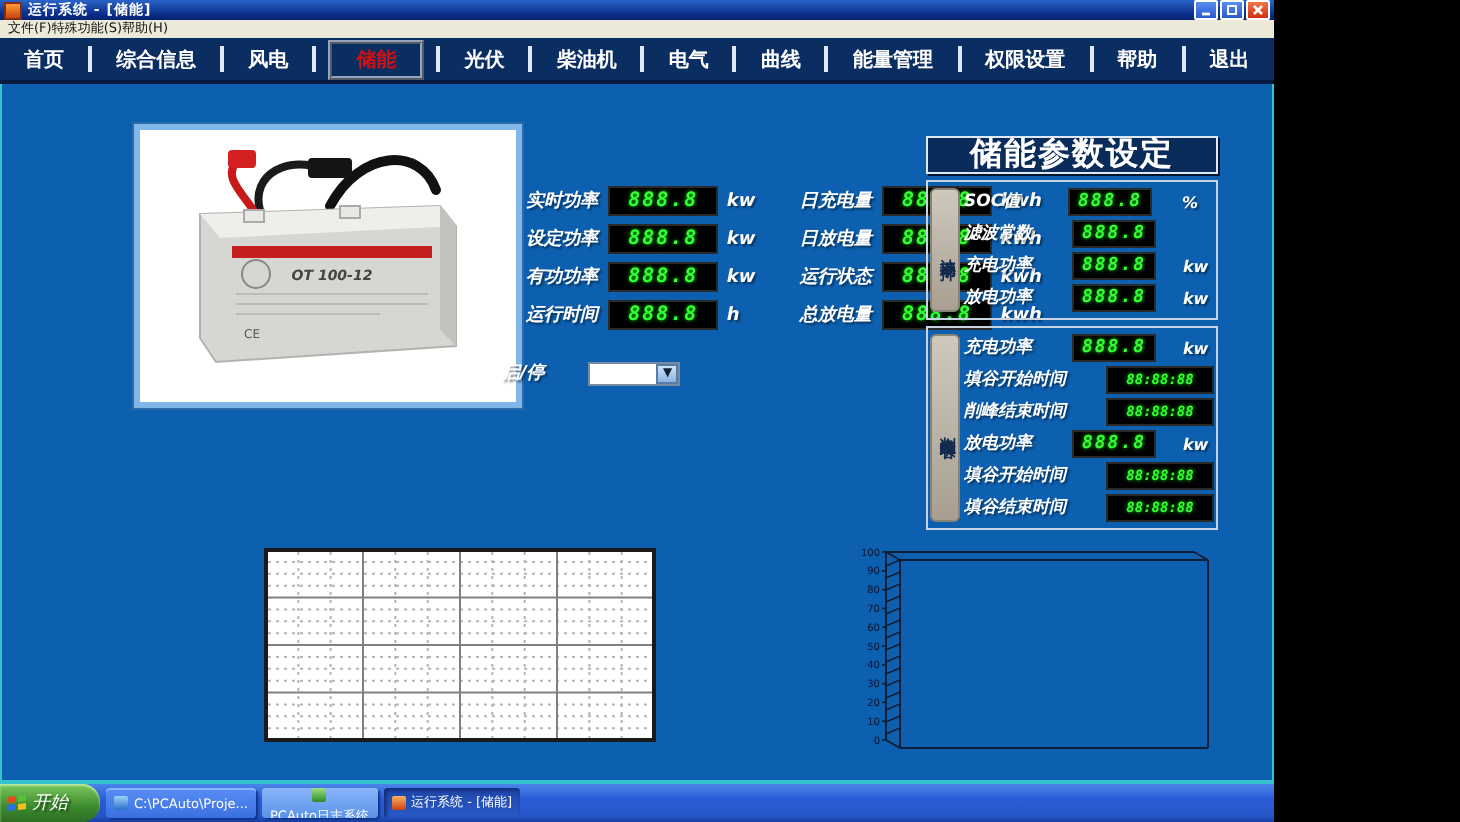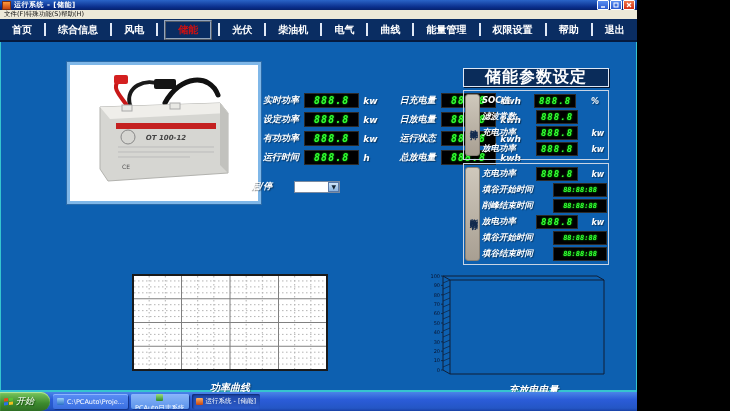--- a/index.html
+++ b/index.html
@@ -346,21 +346,20 @@
           <line x1="65.66666666666667" y1="2" x2="65.66666666666667" y2="95" stroke="#b4b4b4" stroke-width="1" stroke-dasharray="1.5,2.5"></line>
           <line x1="81.83333333333333" y1="2" x2="81.83333333333333" y2="95" stroke="#b4b4b4" stroke-width="1" stroke-dasharray="1.5,2.5"></line>
           <line x1="98" y1="2" x2="98" y2="95" stroke="#808080" stroke-width="1"></line>
           <line x1="114.16666666666667" y1="2" x2="114.16666666666667" y2="95" stroke="#b4b4b4" stroke-width="1" stroke-dasharray="1.5,2.5"></line>
           <line x1="130.33333333333334" y1="2" x2="130.33333333333334" y2="95" stroke="#b4b4b4" stroke-width="1" stroke-dasharray="1.5,2.5"></line>
           <line x1="146.5" y1="2" x2="146.5" y2="95" stroke="#808080" stroke-width="1"></line>
           <line x1="162.66666666666666" y1="2" x2="162.66666666666666" y2="95" stroke="#b4b4b4" stroke-width="1" stroke-dasharray="1.5,2.5"></line>
           <line x1="178.83333333333334" y1="2" x2="178.83333333333334" y2="95" stroke="#b4b4b4" stroke-width="1" stroke-dasharray="1.5,2.5"></line>
         </svg>
     </div>
-    <div class="chart-left-label label-hmi">功率曲线</div>
 
     <div class="chart-right">
       <svg id="box-svg" width="205" height="113" viewBox="0 0 205 113">
           <line x1="19" y1="12" x2="173" y2="12" stroke="#101e36" stroke-width="1"></line>
           <line x1="173" y1="12" x2="173" y2="106" stroke="#101e36" stroke-width="1"></line>
           <line x1="173" y1="106" x2="19" y2="106" stroke="#101e36" stroke-width="1"></line>
           <line x1="19" y1="106" x2="19" y2="12" stroke="#101e36" stroke-width="1"></line>
           <line x1="12" y1="8" x2="166" y2="8" stroke="#101e36" stroke-width="1"></line>
           <line x1="12" y1="8" x2="19" y2="12" stroke="#101e36" stroke-width="1"></line>
           <line x1="166" y1="8" x2="173" y2="12" stroke="#101e36" stroke-width="1"></line>
@@ -398,21 +397,20 @@
           <line x1="10" y1="36.2" x2="12" y2="36.2" stroke="#101e36" stroke-width="0.8"></line>
           <text x="9" y="38" text-anchor="end" font-size="5" fill="#0a1430">70</text>
           <line x1="10" y1="26.799999999999997" x2="12" y2="26.799999999999997" stroke="#101e36" stroke-width="0.8"></line>
           <text x="9" y="28.599999999999998" text-anchor="end" font-size="5" fill="#0a1430">80</text>
           <line x1="10" y1="17.39999999999999" x2="12" y2="17.39999999999999" stroke="#101e36" stroke-width="0.8"></line>
           <text x="9" y="19.199999999999992" text-anchor="end" font-size="5" fill="#0a1430">90</text>
           <line x1="10" y1="8" x2="12" y2="8" stroke="#101e36" stroke-width="0.8"></line>
           <text x="9" y="9.8" text-anchor="end" font-size="5" fill="#0a1430">100</text>
         </svg>
     </div>
-    <div class="chart-right-label label-hmi">充放电电量</div>
 
   </div>
 
   <div class="taskbar">
     <div class="start-btn">
       <span class="flag">
         <i style="background:#e84a1c"></i>
           <i style="background:#58c038"></i>
           <i style="background:#2a70e8"></i>
           <i style="background:#f0c020"></i>

